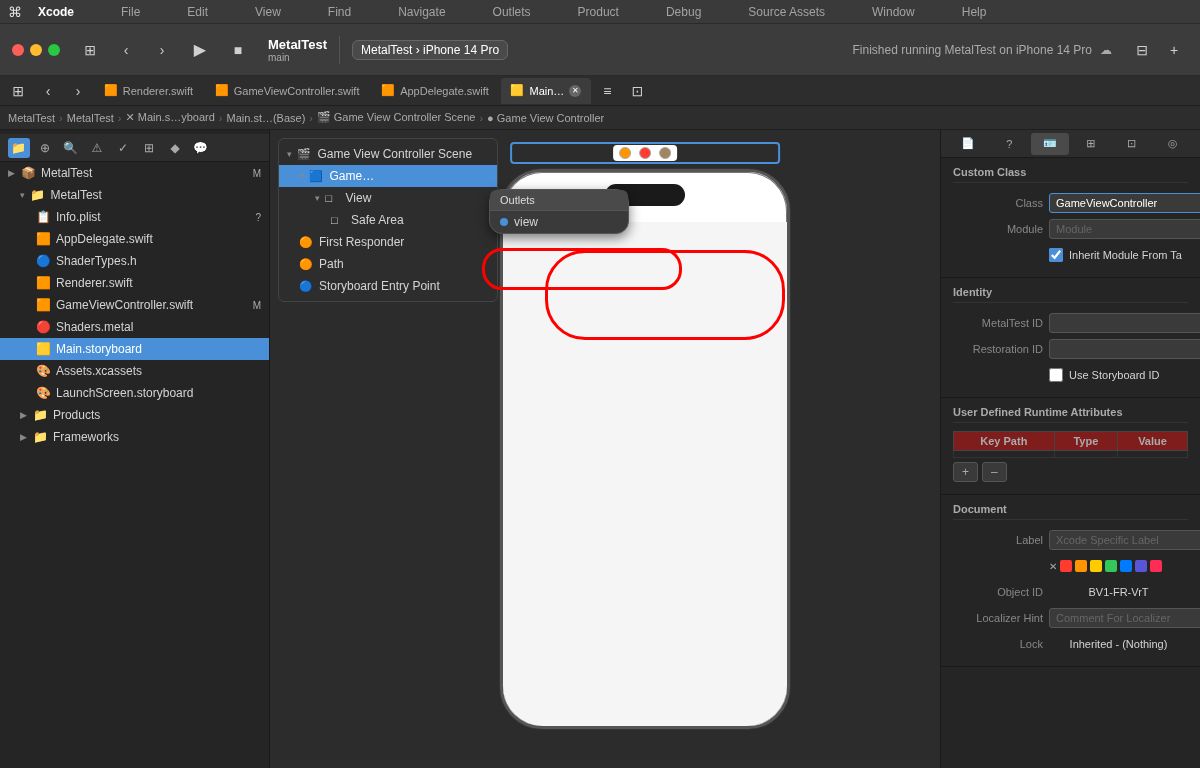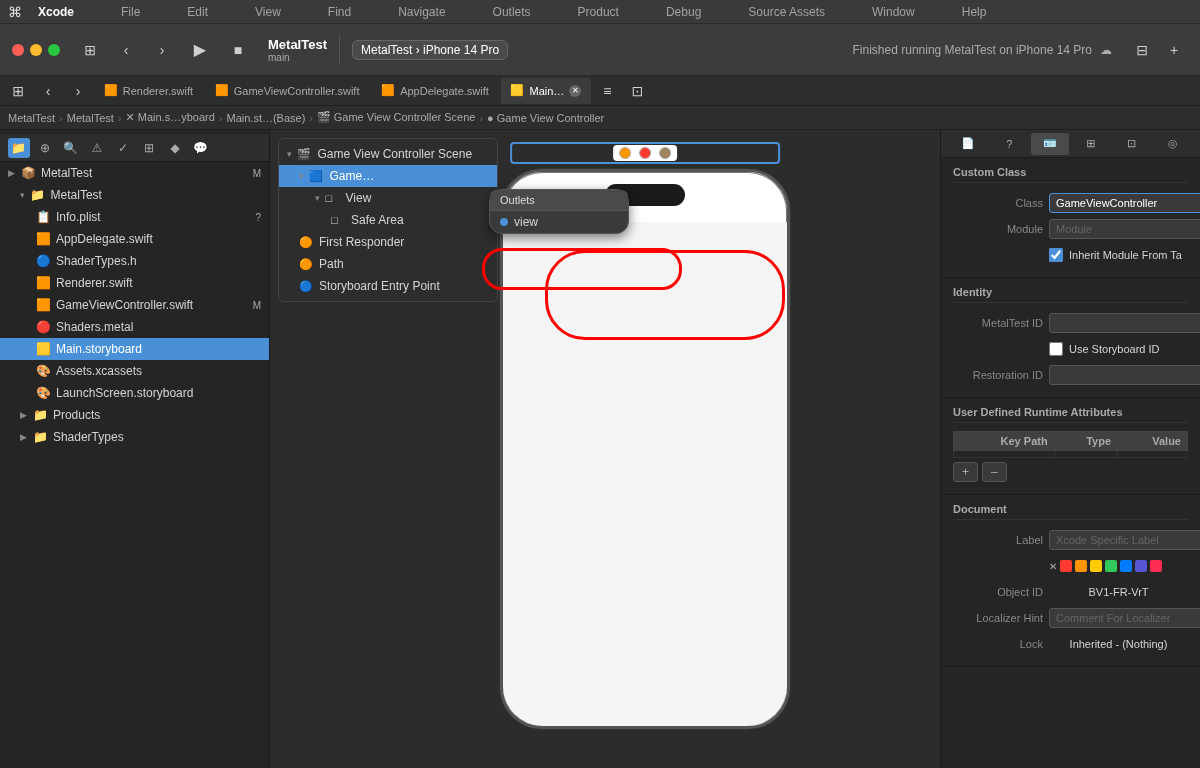--- a/index.html
+++ b/index.html
@@ -502,24 +502,24 @@
       pointer-events: none;
       z-index: 100;
     }
 
     .user-defined-table {
       width: 100%;
       border-collapse: collapse;
       font-size: 11px;
     }
     .user-defined-table th {
-      background: #404040;
+      background: #7f1d1d;
       color: #aaa;
       padding: 3px 6px;
-      text-align: right;
+      text-align: center;
       border: 1px solid #444;
     }
     .user-defined-table td {
       padding: 3px 6px;
       border: 1px solid #333;
       color: #d4d4d4;
     }
     .user-defined-footer {
       display: flex;
       gap: 4px;
@@ -704,21 +704,21 @@
 
     <div class="file-item file-indent-1">
       <span class="disclosure">▶</span>
       <span class="file-icon">📁</span>
       <span class="file-name">Products</span>
     </div>
 
     <div class="file-item file-indent-1">
       <span class="disclosure">▶</span>
       <span class="file-icon">📁</span>
-      <span class="file-name">ShaderTypes</span>
+      <span class="file-name">Frameworks</span>
     </div>
   </div>
 
   <div class="editor">
     <div class="canvas">
 
       <div class="red-circle-1"></div>
       <div class="red-circle-2"></div>
 
       <div class="storyboard-tree">
@@ -807,27 +807,27 @@
       </div>
     </div>
 
     <div class="inspector-section">
       <div class="inspector-section-title">Identity</div>
       <div class="inspector-row">
         <span class="inspector-label">MetalTest ID</span>
         <input class="inspector-input" style="">
       </div>
       <div class="inspector-row">
+        <span class="inspector-label">Restoration ID</span>
+        <input class="inspector-input" style="">
+      </div>
+      <div class="inspector-row">
         <span class="inspector-label"></span>
         <input type="checkbox" class="inspector-checkbox" style="">
         <span class="inspector-check-label">Use Storyboard ID</span>
-      </div>
-      <div class="inspector-row">
-        <span class="inspector-label">Restoration ID</span>
-        <input class="inspector-input" style="">
       </div>
     </div>
 
     <div class="inspector-section">
       <div class="inspector-section-title">User Defined Runtime Attributes</div>
       <table class="user-defined-table">
         <thead>
           <tr>
             <th>Key Path</th>
             <th>Type</th>

